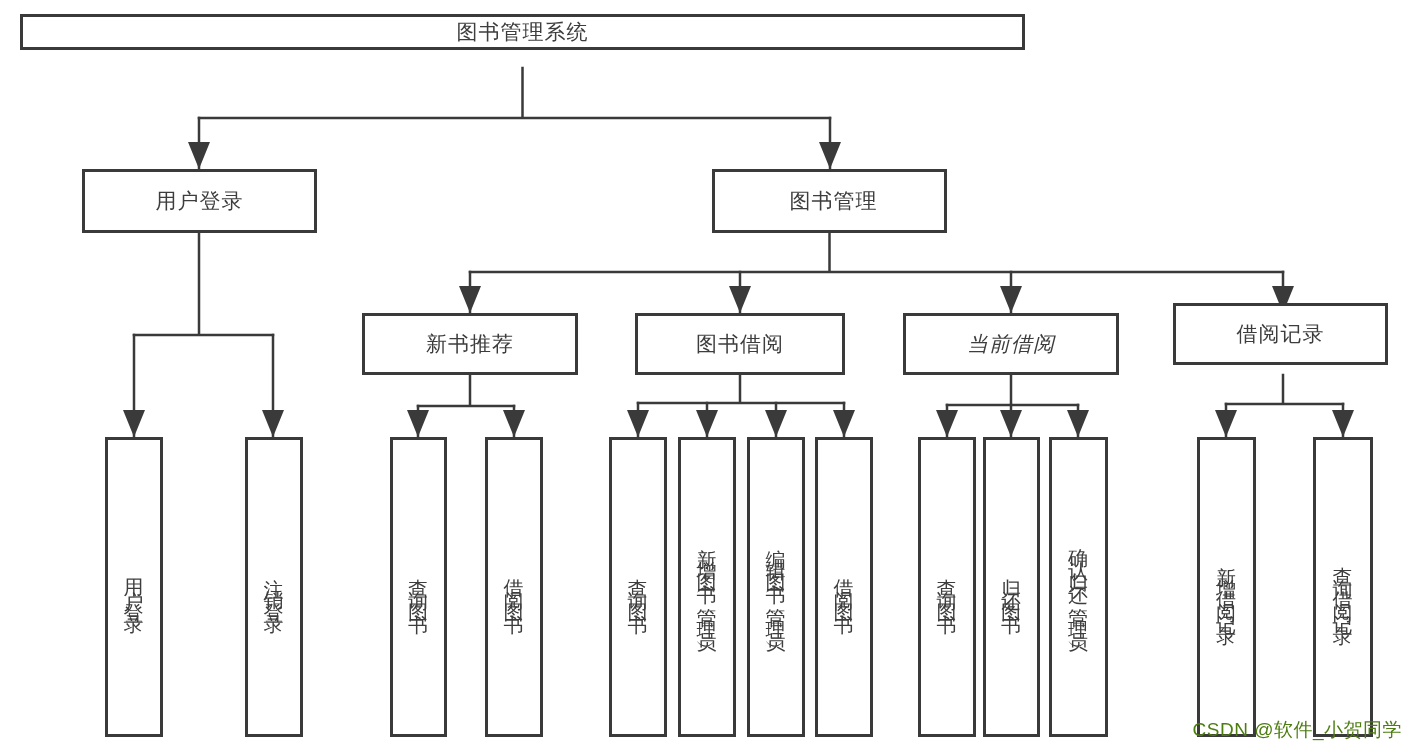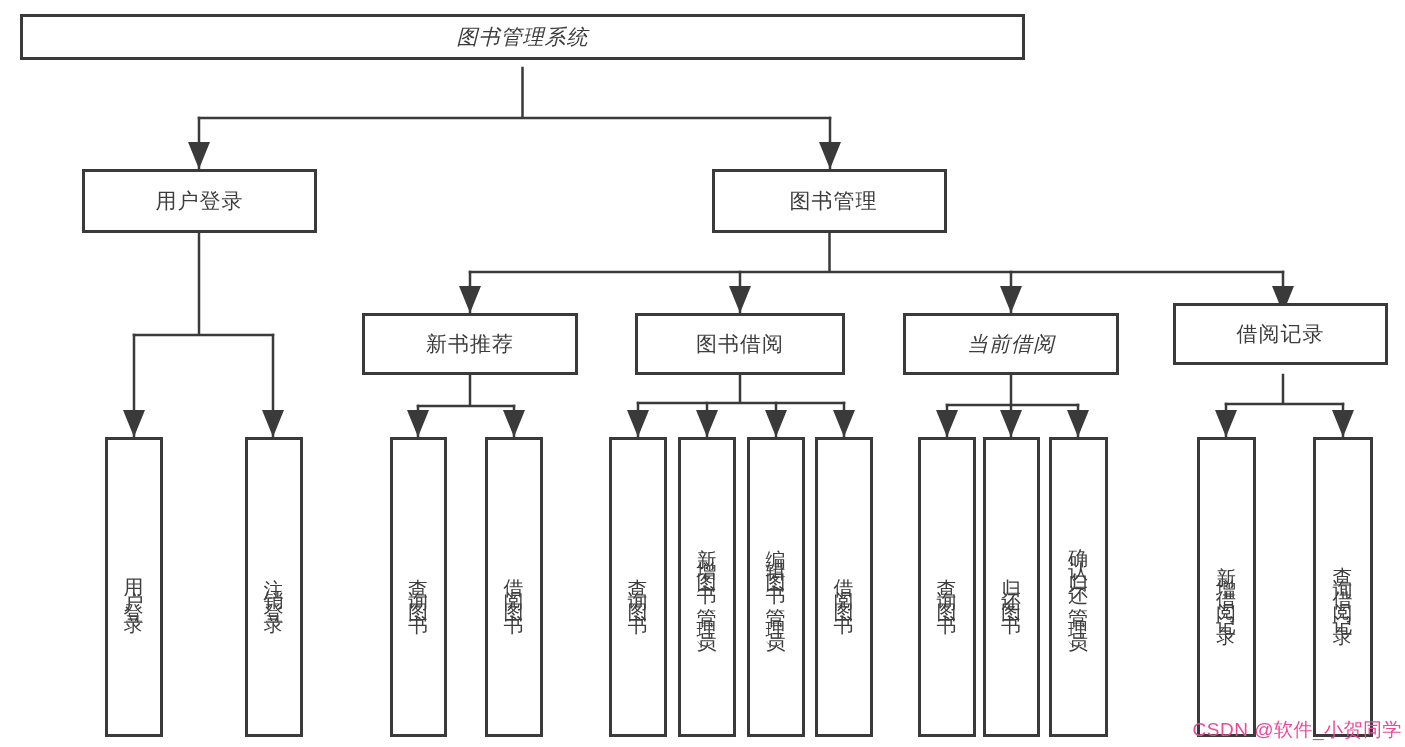--- a/index.html
+++ b/index.html
@@ -26,21 +26,21 @@
   .leaf{
     writing-mode:vertical-rl;
     text-orientation:mixed;
     font-size:20px;
     letter-spacing:12px;
     line-height:1;
   }
   .watermark{
     position:absolute;
     right:3px;bottom:4px;
-    color:#ec4899;
+    color:#4d7c0f;
     font-size:19px;
     letter-spacing:0.5px;
     z-index:3;
     white-space:nowrap;
   }
 </style>
 </head>
 <body>
 
 <div class="canvas">
@@ -81,21 +81,21 @@
       <line x1="947" y1="405" x2="947" y2="437" marker-end="url(#arw)"></line>
       <line x1="1011" y1="405" x2="1011" y2="437" marker-end="url(#arw)"></line>
       <line x1="1078" y1="405" x2="1078" y2="437" marker-end="url(#arw)"></line>
 
       <path d="M1283,375 V404 M1226,404 H1343"></path>
       <line x1="1226" y1="404" x2="1226" y2="437" marker-end="url(#arw)"></line>
       <line x1="1343" y1="404" x2="1343" y2="437" marker-end="url(#arw)"></line>
     </g>
   </svg>
 
-  <div class="node" style="left:20px;top:14px;width:1005px;height:46px;font-style:italic;">图书管理系统</div>
+  <div class="node" style="left:20px;top:14px;width:1005px;height:36px;">图书管理系统</div>
 
   <div class="node" style="left:82px;top:169px;width:235px;height:64px;">用户登录</div>
   <div class="node" style="left:712px;top:169px;width:235px;height:64px;padding-left:8px;">图书管理</div>
 
   <div class="node" style="left:362px;top:313px;width:216px;height:62px;">新书推荐</div>
   <div class="node" style="left:635px;top:313px;width:210px;height:62px;text-align:right;">图书借阅</div>
   <div class="node" style="left:903px;top:313px;width:216px;height:62px;font-style:italic;">当前借阅</div>
   <div class="node" style="left:1173px;top:303px;width:215px;height:62px;">借阅记录</div>
 
   <div class="node leaf" style="left:105px;top:437px;width:58px;height:300px;">用户登录</div>

